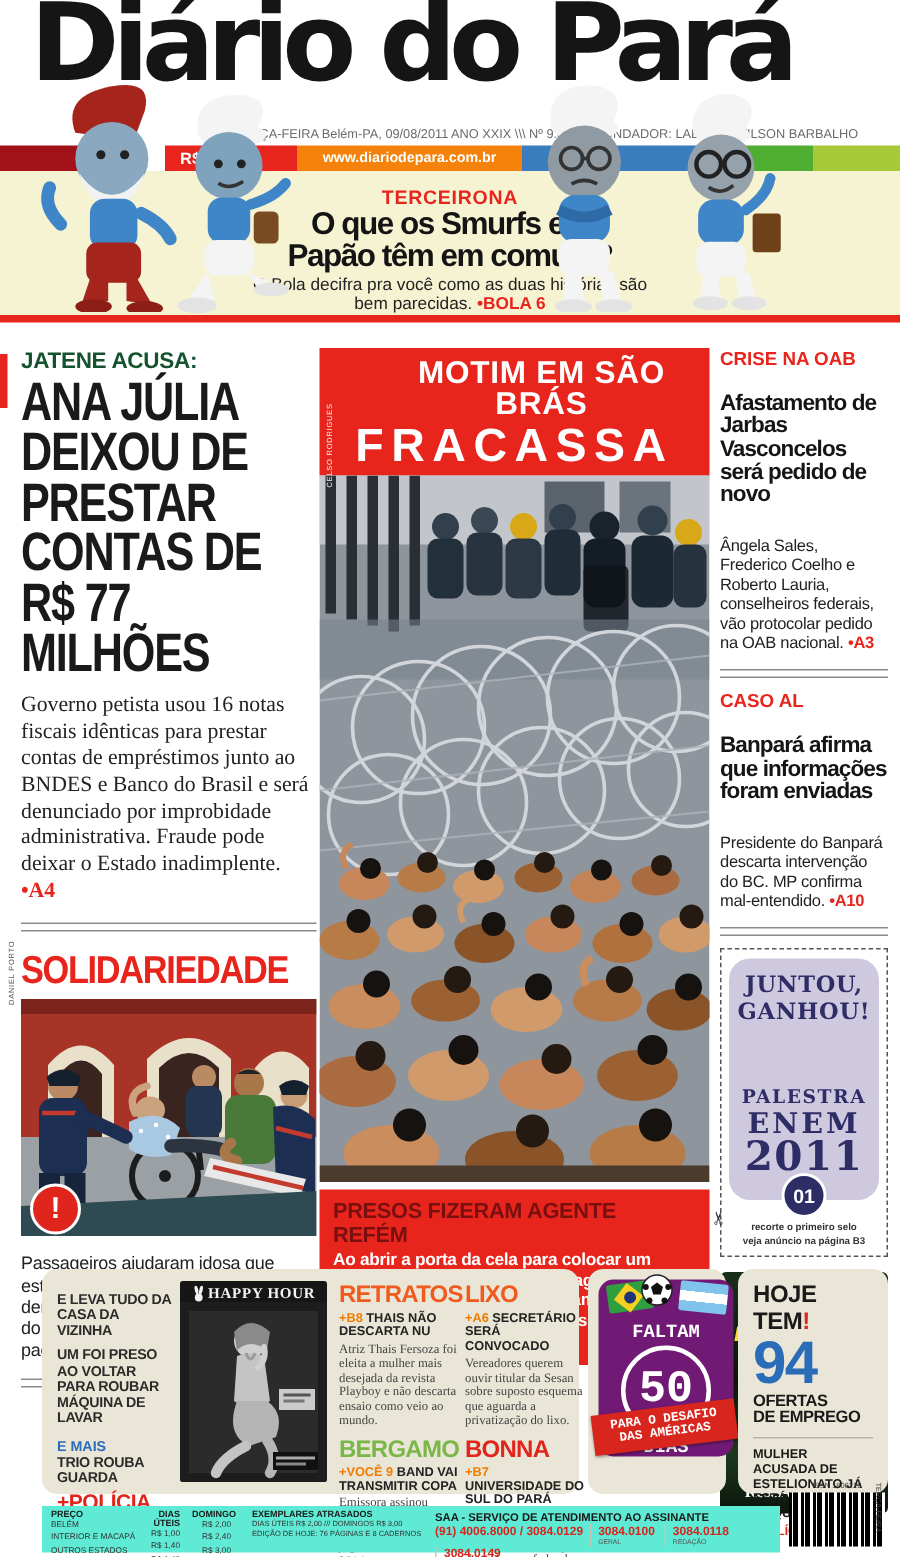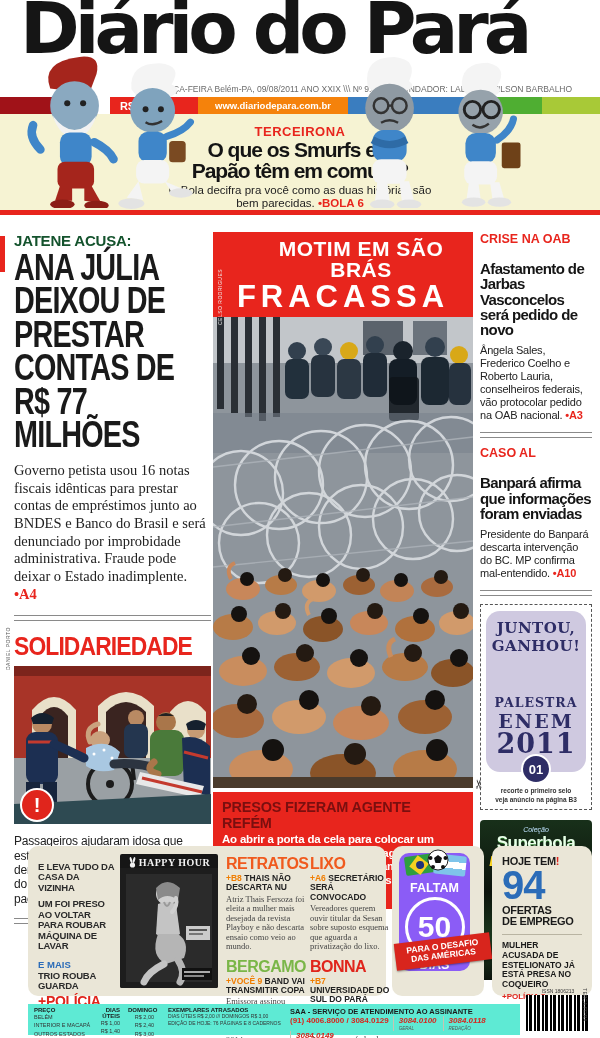--- a/index.html
+++ b/index.html
@@ -51,21 +51,21 @@
   .riot{position:relative;}
   .riot .vcredit{left:4px;top:8px;color:#eee;z-index:2;}
   .capbox{background:#e8251d;padding:7px 9px 8px;}
   .capbox .ct{color:#7a0f0f;font-weight:900;font-size:14.5px;letter-spacing:-.2px;}
   .capbox .cb{color:#fff;font-weight:bold;font-size:11.5px;line-height:1.18;margin-top:2px;letter-spacing:-.2px;}
   .capbox .cr{color:#fff;font-weight:900;}
   
   .rightcol{position:absolute;left:480px;top:232px;width:112px;}
   .r-kicker{color:#e8251d;font-weight:900;font-size:12.5px;}
   .r-head{font-weight:bold;font-size:15px;line-height:1.02;letter-spacing:-.6px;color:#151515;margin-top:15px;}
-  .r-body{font-size:11px;line-height:1.18;color:#222;margin-top:7px;letter-spacing:-.2px;}
+  .r-body{font-size:11px;line-height:1.18;color:#222;margin-top:21px;letter-spacing:-.2px;}
   .rdiv{height:4px;border-top:1px solid #8a8a8a;border-bottom:1px solid #8a8a8a;margin:10px 0 8px;}
   .coupon{border:1.6px dashed #555;background:#fff;padding:6px 5px 5px;position:relative;margin-top:2px;}
   .coupon-inner{background:#cfc9e0;border-radius:14px;text-align:center;padding:8px 2px 16px;position:relative;
                 font-family:"DejaVu Serif","Liberation Serif",serif;}
   .coupon-inner .l{display:block;color:#2e2d66;font-weight:900;}
   .cl1,.cl2{font-size:15px;letter-spacing:.5px;}
   .cl3{font-size:12.5px;letter-spacing:1px;margin-top:40px;}
   .cl4{font-size:19px;letter-spacing:2px;}
   .cl5{font-size:27px;letter-spacing:1px;line-height:.9;}
   .stamp{position:absolute;left:50%;bottom:-12px;transform:translateX(-50%);width:26px;height:26px;border-radius:50%;
@@ -95,55 +95,55 @@
               text-align:center;padding-top:3px;letter-spacing:.5px;display:flex;align-items:center;justify-content:center;gap:2px;}
   .newscol{position:absolute;top:10px;width:80px;}
   .n1{left:198px;} .n2{left:282px;}
   .n-title{font-weight:900;font-size:16px;letter-spacing:-.5px;line-height:1;}
   .n-or{color:#f05a1e;} .n-gr{color:#7ab648;} .n-rd{color:#e0251c;}
   .n-head{font-weight:800;font-size:8.5px;color:#222;line-height:1.1;margin-top:2px;}
   .n-ref{color:#f07d00;}
   .n-body{font-family:"Liberation Serif",serif;font-size:8.5px;color:#444;line-height:1.12;margin-top:2px;}
   .n-block{margin-bottom:7px;}
   .cdbox{position:absolute;left:392px;top:846px;width:92px;height:150px;background:#eae6d7;border-radius:10px;}
-  .badge{position:absolute;left:7px;top:7px;width:71px;height:118px;background:#8b5cf6;border-radius:10px;text-align:center;}
+  .badge{position:absolute;left:7px;top:7px;width:90px;height:118px;background:#701a75;border-radius:10px;text-align:center;font-family:Liberation Mono, monospace;}
   .flags{position:relative;height:26px;}
   .flag-br{position:absolute;left:6px;top:2px;width:30px;height:19px;background:#2e9e3f;transform:rotate(-8deg);border-radius:2px;}
   .flag-br:before{content:"";position:absolute;left:7px;top:3px;width:14px;height:14px;background:#f5d020;transform:rotate(45deg);}
   .flag-br:after{content:"";position:absolute;left:11px;top:6px;width:8px;height:8px;background:#20337a;border-radius:50%;}
   .flag-ar{position:absolute;right:4px;top:2px;width:32px;height:20px;background:#fff;transform:rotate(6deg);border-radius:2px;
            background:linear-gradient(180deg,#7fc4ea 0 33%,#fff 33% 66%,#7fc4ea 66% 100%);}
   .ball{position:absolute;left:28px;top:-4px;}
   .cd-faltam{color:#fff;font-weight:900;font-size:12.5px;margin-top:2px;}
   .cd-circle{width:54px;height:54px;margin:2px auto 0;border-radius:50%;border:3px solid #fff;display:flex;
              align-items:center;justify-content:center;color:#fff;font-weight:900;font-size:30px;}
   .cd-dias{color:#fff;font-weight:900;font-size:12.5px;margin-top:1px;}
   .ribbon{position:absolute;left:-4px;bottom:6px;width:96px;background:#d8251d;color:#fff;font-weight:800;
           font-size:8.5px;line-height:1.1;padding:4px 0;transform:rotate(-7deg);box-shadow:0 1px 2px rgba(0,0,0,.4);}
   .hojebox{position:absolute;left:492px;top:846px;width:100px;height:150px;background:#eae6d7;border-radius:10px;
            padding:9px 10px;box-sizing:border-box;}
-  .h-title{font-weight:900;font-size:11px;color:#1a1a1a;letter-spacing:-.3px;}
+  .h-title{font-weight:900;font-size:16px;color:#1a1a1a;letter-spacing:-.3px;}
   .h-title .x{color:#e0251c;}
   .h-num{color:#2b6cb8;font-weight:900;font-size:40px;line-height:.9;letter-spacing:-1px;}
   .h-label{font-weight:900;font-size:11px;color:#1a1a1a;line-height:1;margin-top:2px;letter-spacing:-.3px;}
   .h-div{border-top:1px solid #b9b4a2;margin:7px 0 6px;}
   .h-news{font-weight:800;font-size:8.5px;color:#1a1a1a;line-height:1.15;}
   .h-ref{color:#e0251c;font-weight:900;font-size:8px;margin-top:2px;}
   
   .footer{position:absolute;left:28px;top:1004px;width:492px;height:31px;background:#5eead4;font-size:5.5px;color:#333;}
   .fcol{position:absolute;top:3px;}
   .ft{font-weight:900;font-size:6px;color:#1a1a1a;}
   .frow{line-height:1.5;}
   .fp{left:6px;}  .fw{left:66px;text-align:right;width:26px;} .fs{left:100px;text-align:right;width:26px;}
   .fx{left:140px;width:115px;}
   .fx .small{font-size:5px;line-height:1.4;}
   .fsaa{left:262px;width:230px;}
   .fsaa .ft{font-size:7.5px;}
   .phone-main{color:#d8251d;font-weight:900;font-size:8px;display:inline-block;margin-right:4px;}
-  .phone{display:inline-block;margin-right:6px;vertical-align:top;border-left:1px solid #c9c4b2;padding-left:5px;font-style:italic;}
+  .phone{display:inline-block;margin-right:6px;vertical-align:top;border-left:1px solid #c9c4b2;padding-left:5px;}
   .phone .num{color:#d8251d;font-weight:900;font-size:8px;}
   .phone .lab{font-size:4.5px;color:#555;}
   .barcode-wrap{position:absolute;left:524px;top:988px;width:68px;text-align:center;}
   .issn{font-size:5px;color:#333;}
   .barcode{height:36px;margin:1px 2px 0;background:repeating-linear-gradient(90deg,#000 0 2px,#fff 2px 3px,#000 3px 6px,#fff 6px 8px);}
   .bc-vert{position:absolute;right:-9px;top:14px;font-size:5px;color:#444;transform:rotate(90deg);transform-origin:center;}
 </style>
 </head>
 <body>
 

